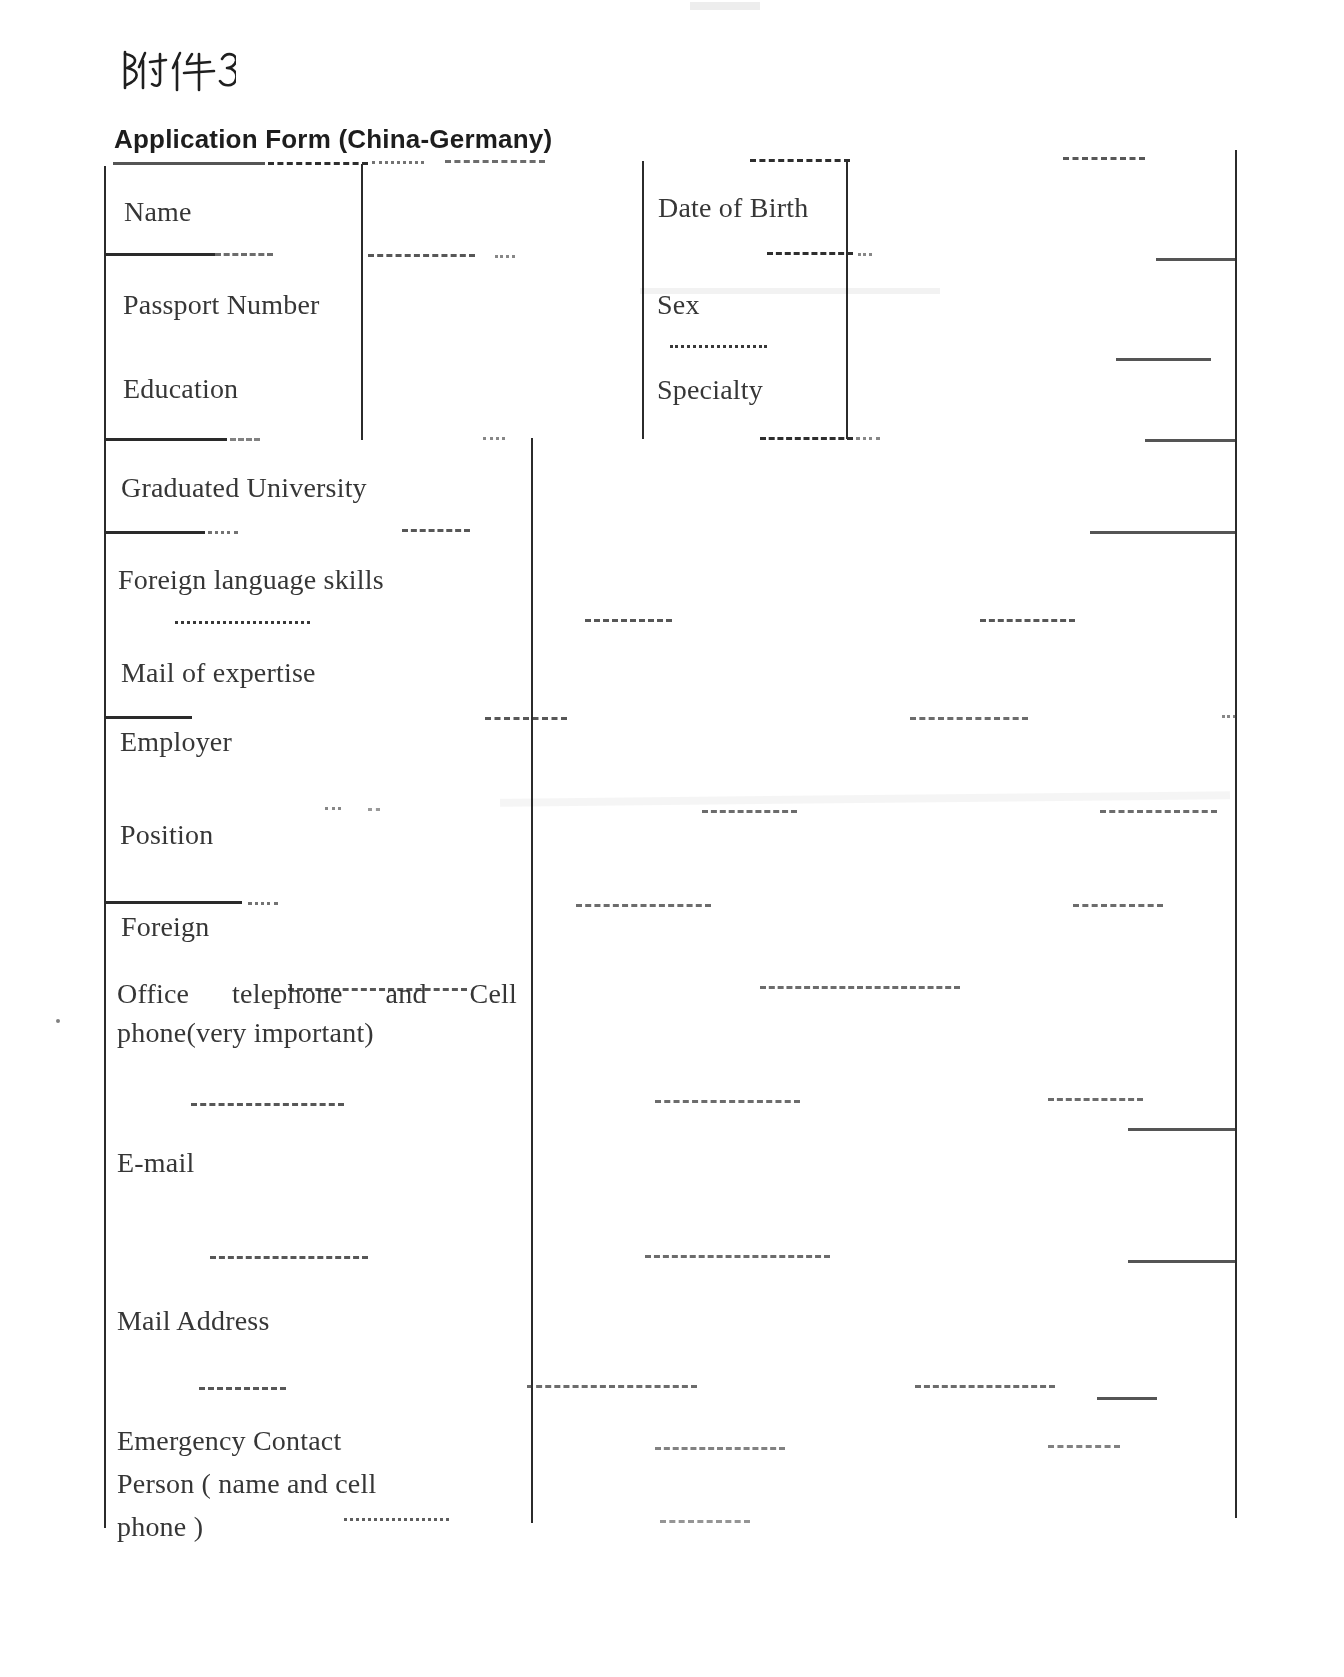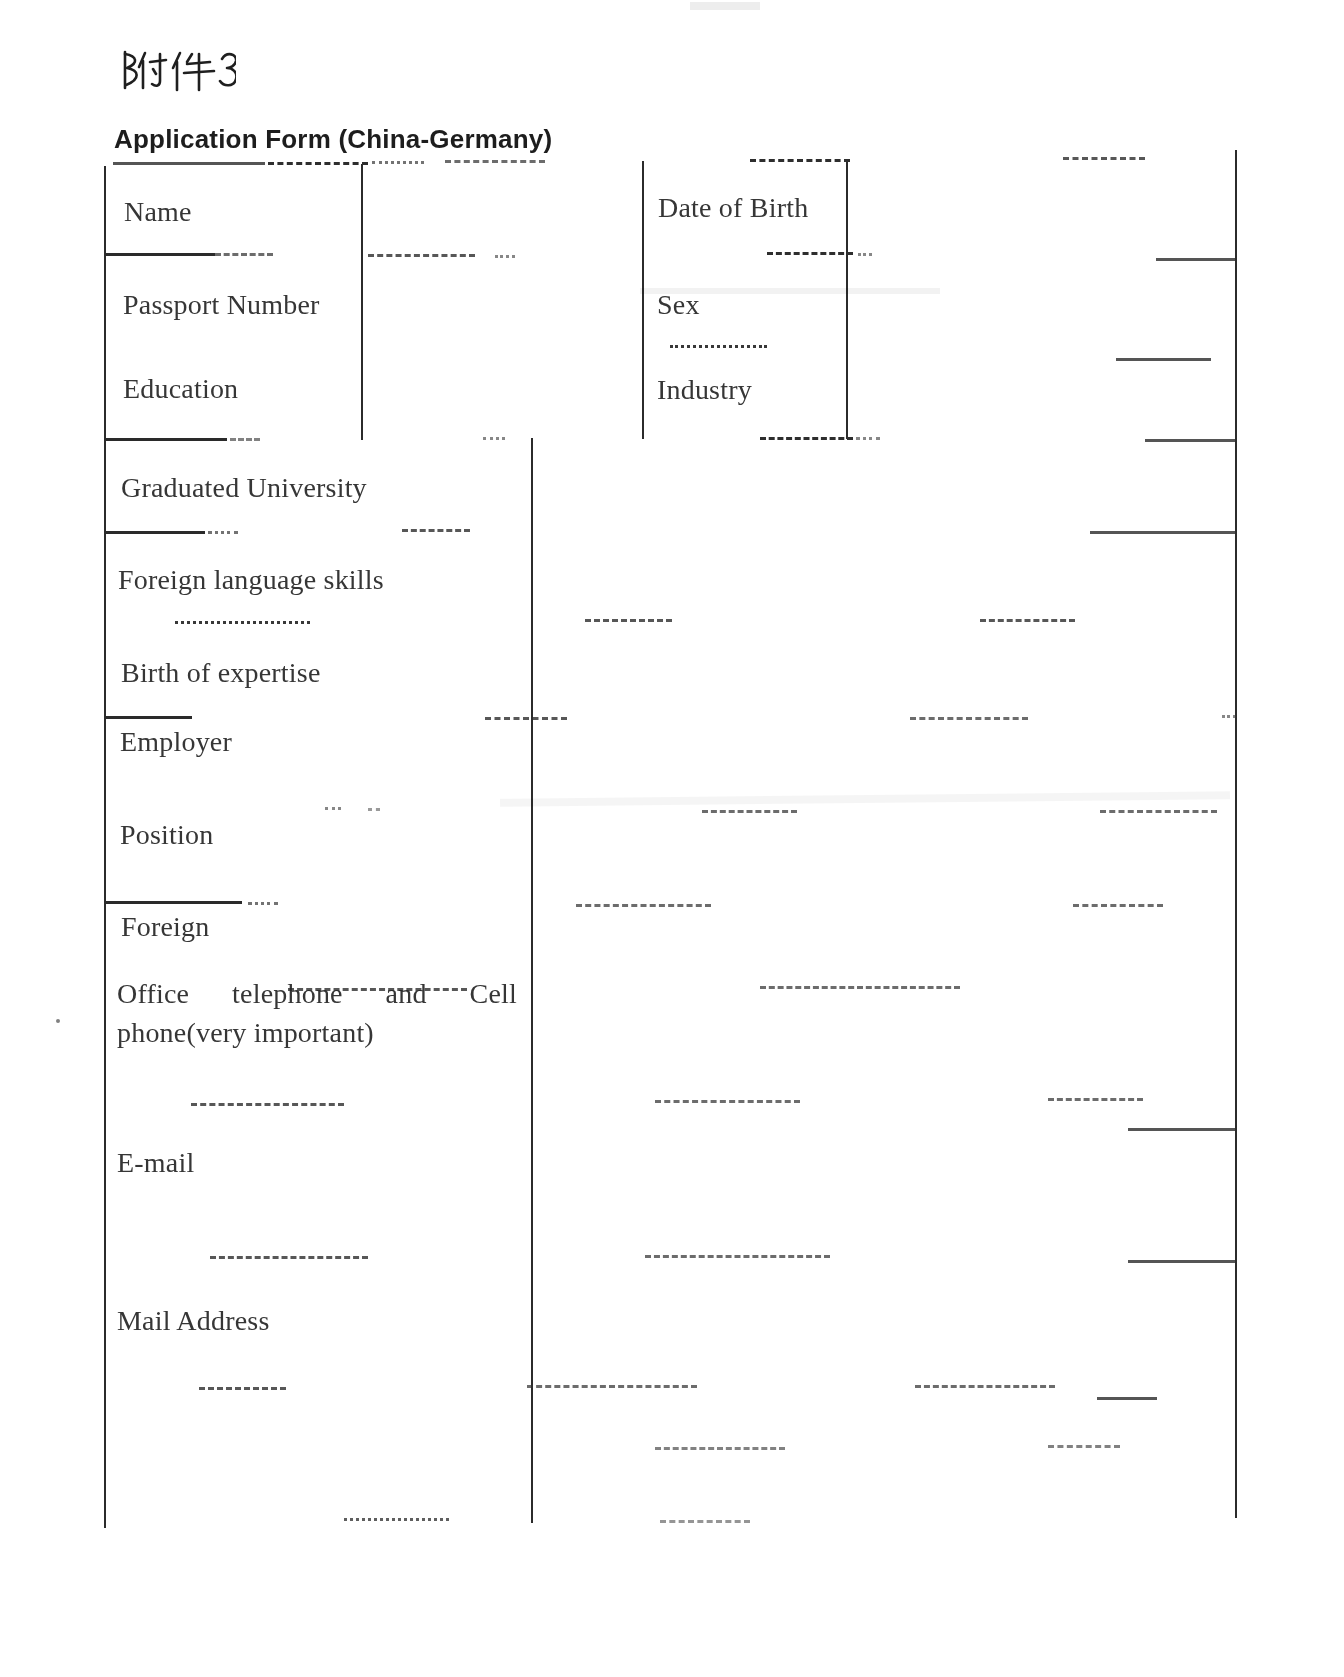--- a/index.html
+++ b/index.html
@@ -133,31 +133,32 @@
   <i class="speck" style="left:56px;top:1019px;width:4px;height:4px;opacity:.6"></i>
   <i class="smudge" style="left:640px;top:288px;width:300px;height:6px;opacity:.05"></i>
   <i class="smudge" style="left:500px;top:795px;width:730px;height:8px;opacity:.04;transform:rotate(-0.6deg)"></i>
   <i class="smudge" style="left:690px;top:2px;width:70px;height:8px;opacity:.07"></i>
 
   <div class="lbl" style="left:124px;top:196px">Name</div>
   <div class="lbl" style="left:658px;top:192px">Date of Birth</div>
   <div class="lbl" style="left:123px;top:289px">Passport Number</div>
   <div class="lbl" style="left:657px;top:289px">Sex</div>
   <div class="lbl" style="left:123px;top:373px">Education</div>
-  <div class="lbl" style="left:657px;top:374px">Industry</div>
+  <div class="lbl" style="left:657px;top:374px">Specialty</div>
 
   <div class="lbl" style="left:121px;top:472px">Graduated University</div>
   <div class="lbl" style="left:118px;top:564px">Foreign language skills</div>
-  <div class="lbl" style="left:121px;top:657px">Birth of expertise</div>
+  <div class="lbl" style="left:121px;top:657px">Mail of expertise</div>
   <div class="lbl" style="left:120px;top:726px">Employer</div>
   <div class="lbl" style="left:120px;top:819px">Position</div>
   <div class="lbl" style="left:121px;top:911px">Foreign</div>
   <div class="lbl block just" style="left:117px;top:974px;width:400px;line-height:39px">Office telephone and Cell phone(very important)</div>
   <div class="lbl" style="left:117px;top:1147px">E-mail</div>
   <div class="lbl" style="left:117px;top:1305px">Mail Address</div>
+  <div class="lbl block" style="left:117px;top:1419px;width:296px;line-height:43px">Emergency Contact Person ( name and cell phone )</div>
 
   <div class="cell" style="left:364px;top:167px;width:276px;height:85px"></div>
   <div class="cell" style="left:849px;top:164px;width:385px;height:92px"></div>
   <div class="cell" style="left:364px;top:254px;width:276px;height:90px"></div>
   <div class="cell" style="left:849px;top:259px;width:385px;height:97px"></div>
   <div class="cell" style="left:364px;top:346px;width:276px;height:91px"></div>
   <div class="cell" style="left:849px;top:359px;width:385px;height:79px"></div>
   <div class="cell" style="left:534px;top:440px;width:700px;height:90px"></div>
   <div class="cell" style="left:534px;top:532px;width:700px;height:88px"></div>
   <div class="cell" style="left:534px;top:622px;width:700px;height:93px"></div>

